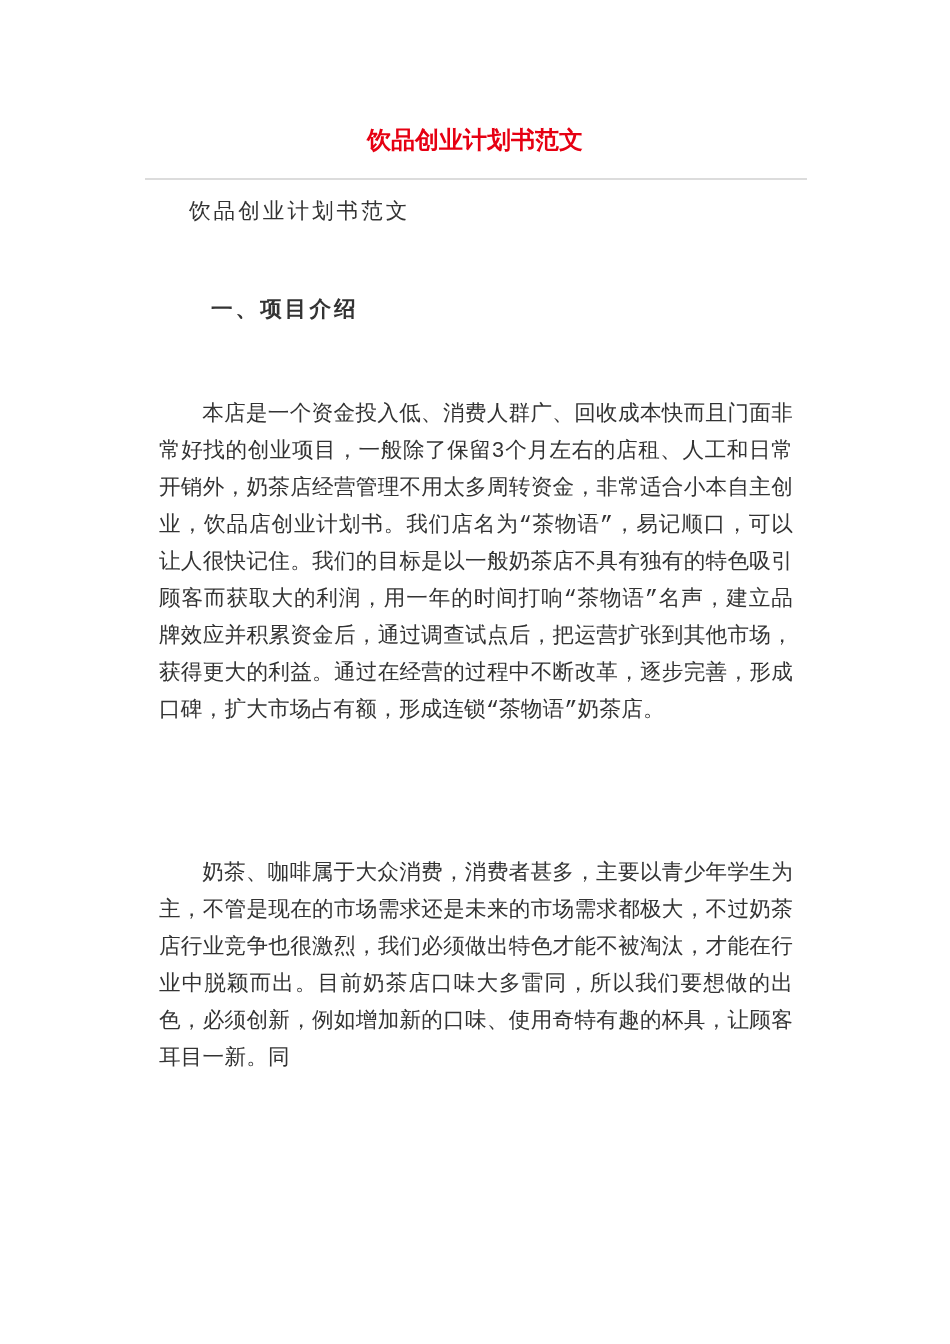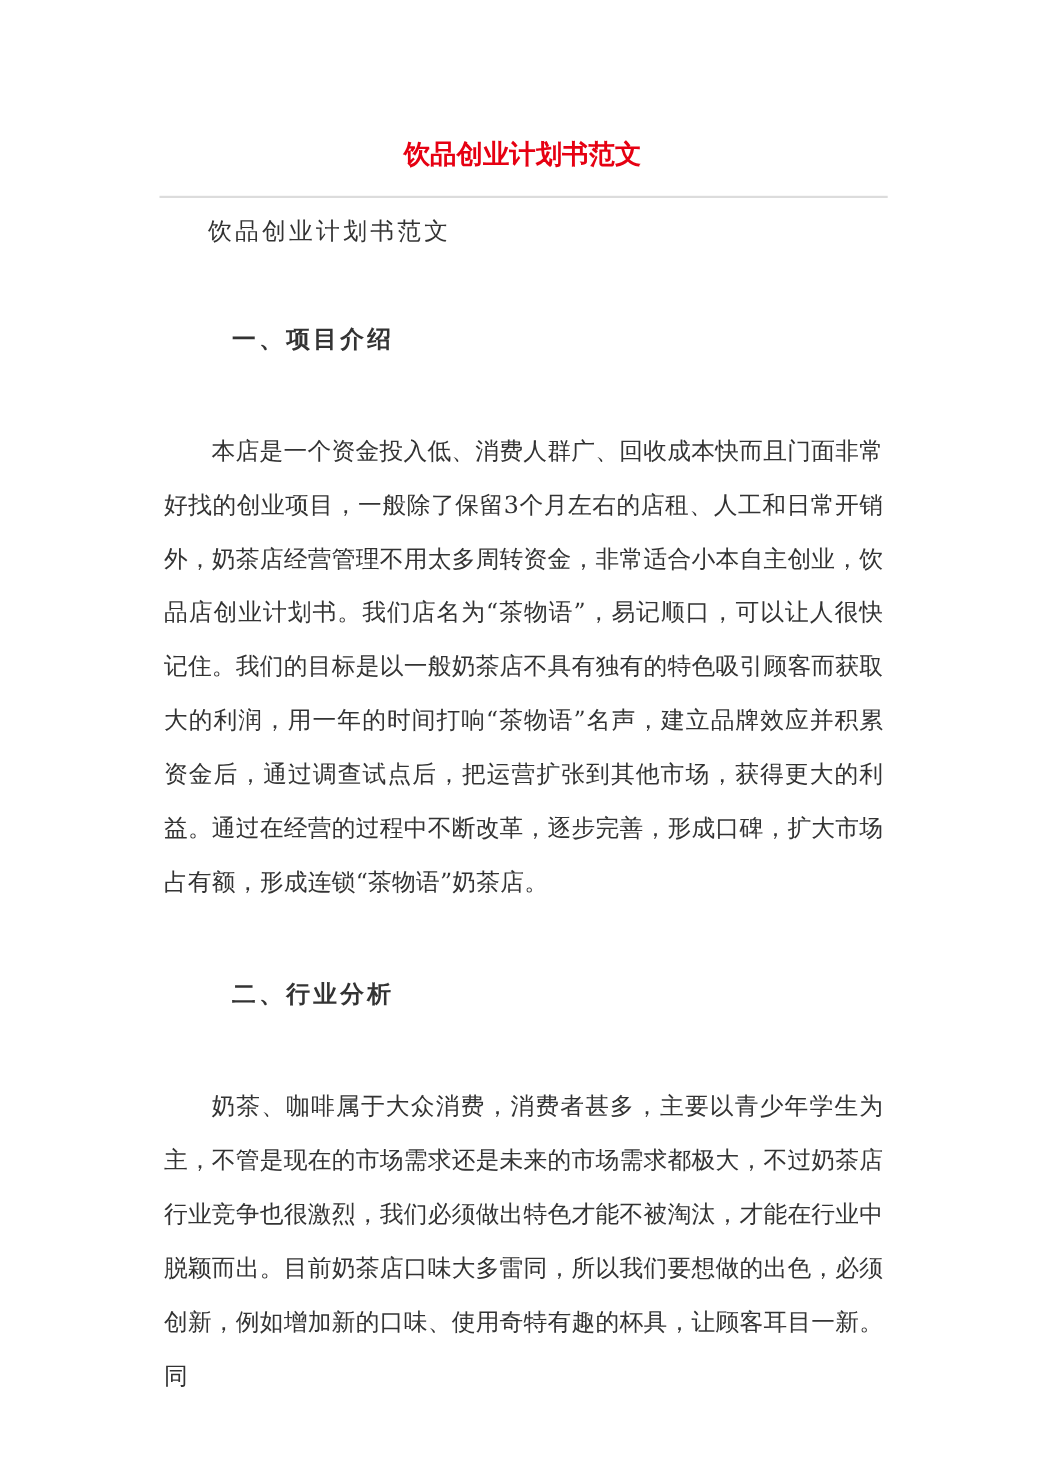--- a/index.html
+++ b/index.html
@@ -14,22 +14,22 @@
     .divider {
       position: absolute; left: 145px; top: 178px; width: 662px; height: 0;
       border-top: 2px solid #dcdcdc;
     }
     .content {
       position: absolute; left: 145px; top: 186px; width: 662px;
       font-family: "DejaVu Serif", "Liberation Serif", serif;
       color: #333333; font-size: 21.6px;
     }
     .para {
-      margin: 4px; line-height: 49px; text-align: justify;
-      text-align-last: left; word-break: break-all; letter-spacing: 0.2px;
+      margin: 14px; line-height: 37px; text-align: justify;
+      text-align-last: left; word-break: break-all; letter-spacing: 0.2px; font-family: Liberation Mono, monospace;
     }
     .indent { text-indent: 2em; }
     .subtitle { margin: 0; line-height: 49px; padding-left: 44px; letter-spacing: 3px; }
     .heading { margin: 0; line-height: 49px; padding-left: 66px; letter-spacing: 3px; font-weight: bold; }
     .gap { height: 49px; }
   </style>
 </head>
 <body>
 
 <div class="page">
@@ -38,17 +38,16 @@
 
   <div class="content">
     <p class="subtitle">饮品创业计划书范文</p>
     <div class="gap"></div>
 
     <p class="heading">一、项目介绍</p>
     <div class="gap"></div>
     <p class="para indent">本店是一个资金投入低、消费人群广、回收成本快而且门面非常好找的创业项目，一般除了保留3个月左右的店租、人工和日常开销外，奶茶店经营管理不用太多周转资金，非常适合小本自主创业，饮品店创业计划书。我们店名为“茶物语”，易记顺口，可以让人很快记住。我们的目标是以一般奶茶店不具有独有的特色吸引顾客而获取大的利润，用一年的时间打响“茶物语”名声，建立品牌效应并积累资金后，通过调查试点后，把运营扩张到其他市场，获得更大的利益。通过在经营的过程中不断改革，逐步完善，形成口碑，扩大市场占有额，形成连锁“茶物语”奶茶店。</p>
     <div class="gap"></div>
 
-    <p class="heading">二、行业分析</p>
     <div class="gap"></div>
     <p class="para indent">奶茶、咖啡属于大众消费，消费者甚多，主要以青少年学生为主，不管是现在的市场需求还是未来的市场需求都极大，不过奶茶店行业竞争也很激烈，我们必须做出特色才能不被淘汰，才能在行业中脱颖而出。目前奶茶店口味大多雷同，所以我们要想做的出色，必须创新，例如增加新的口味、使用奇特有趣的杯具，让顾客耳目一新。同</p>
   </div>
 </div>
 
 </body></html>

